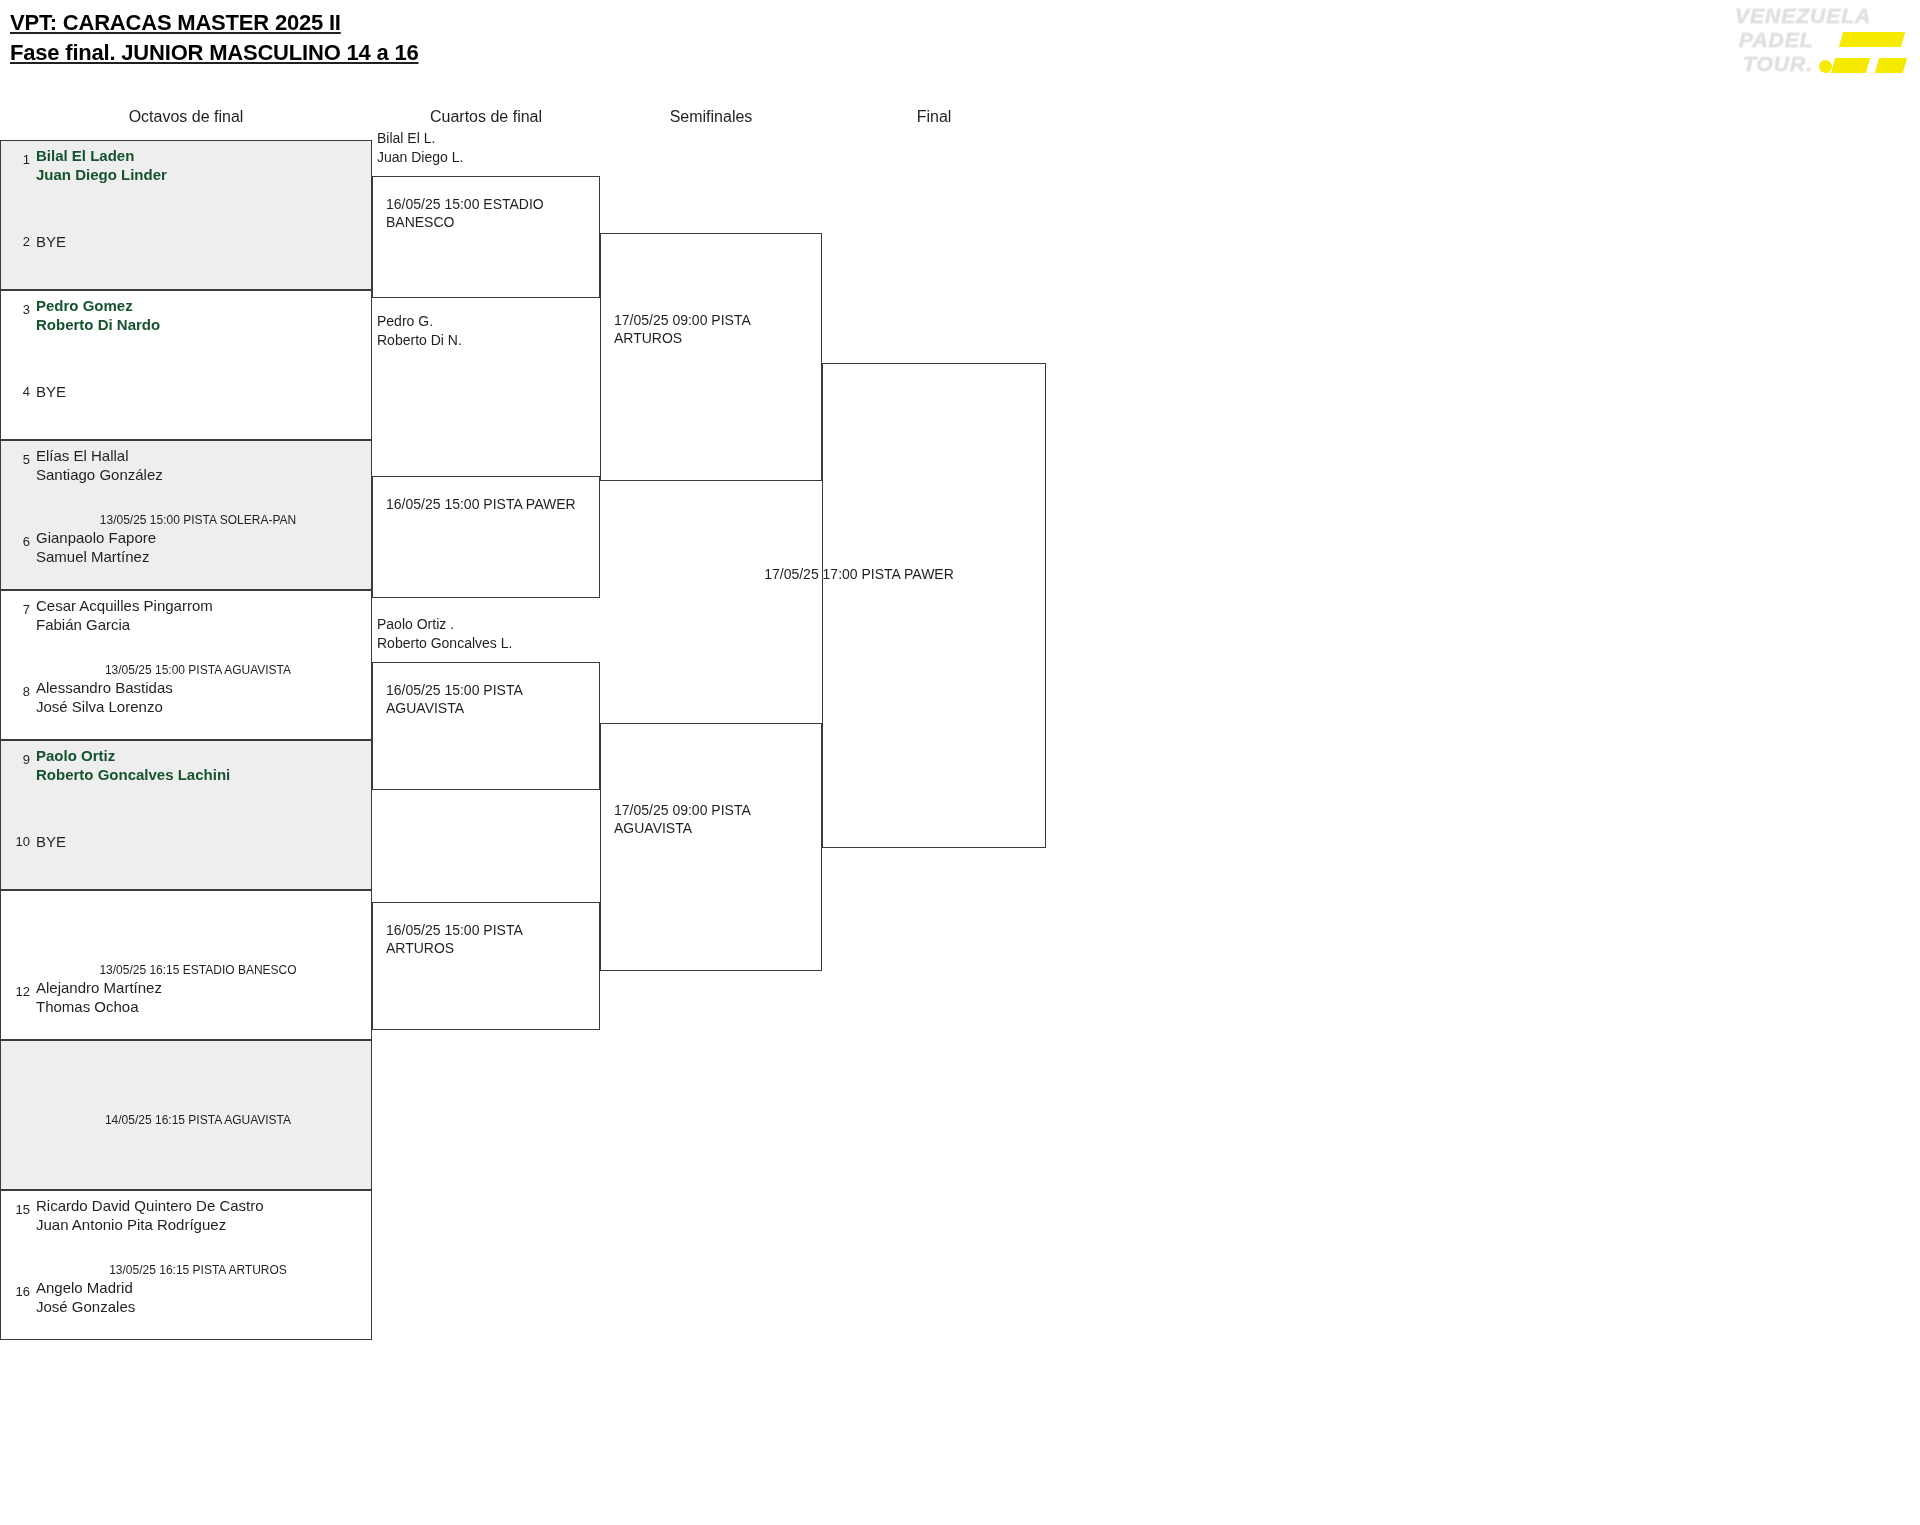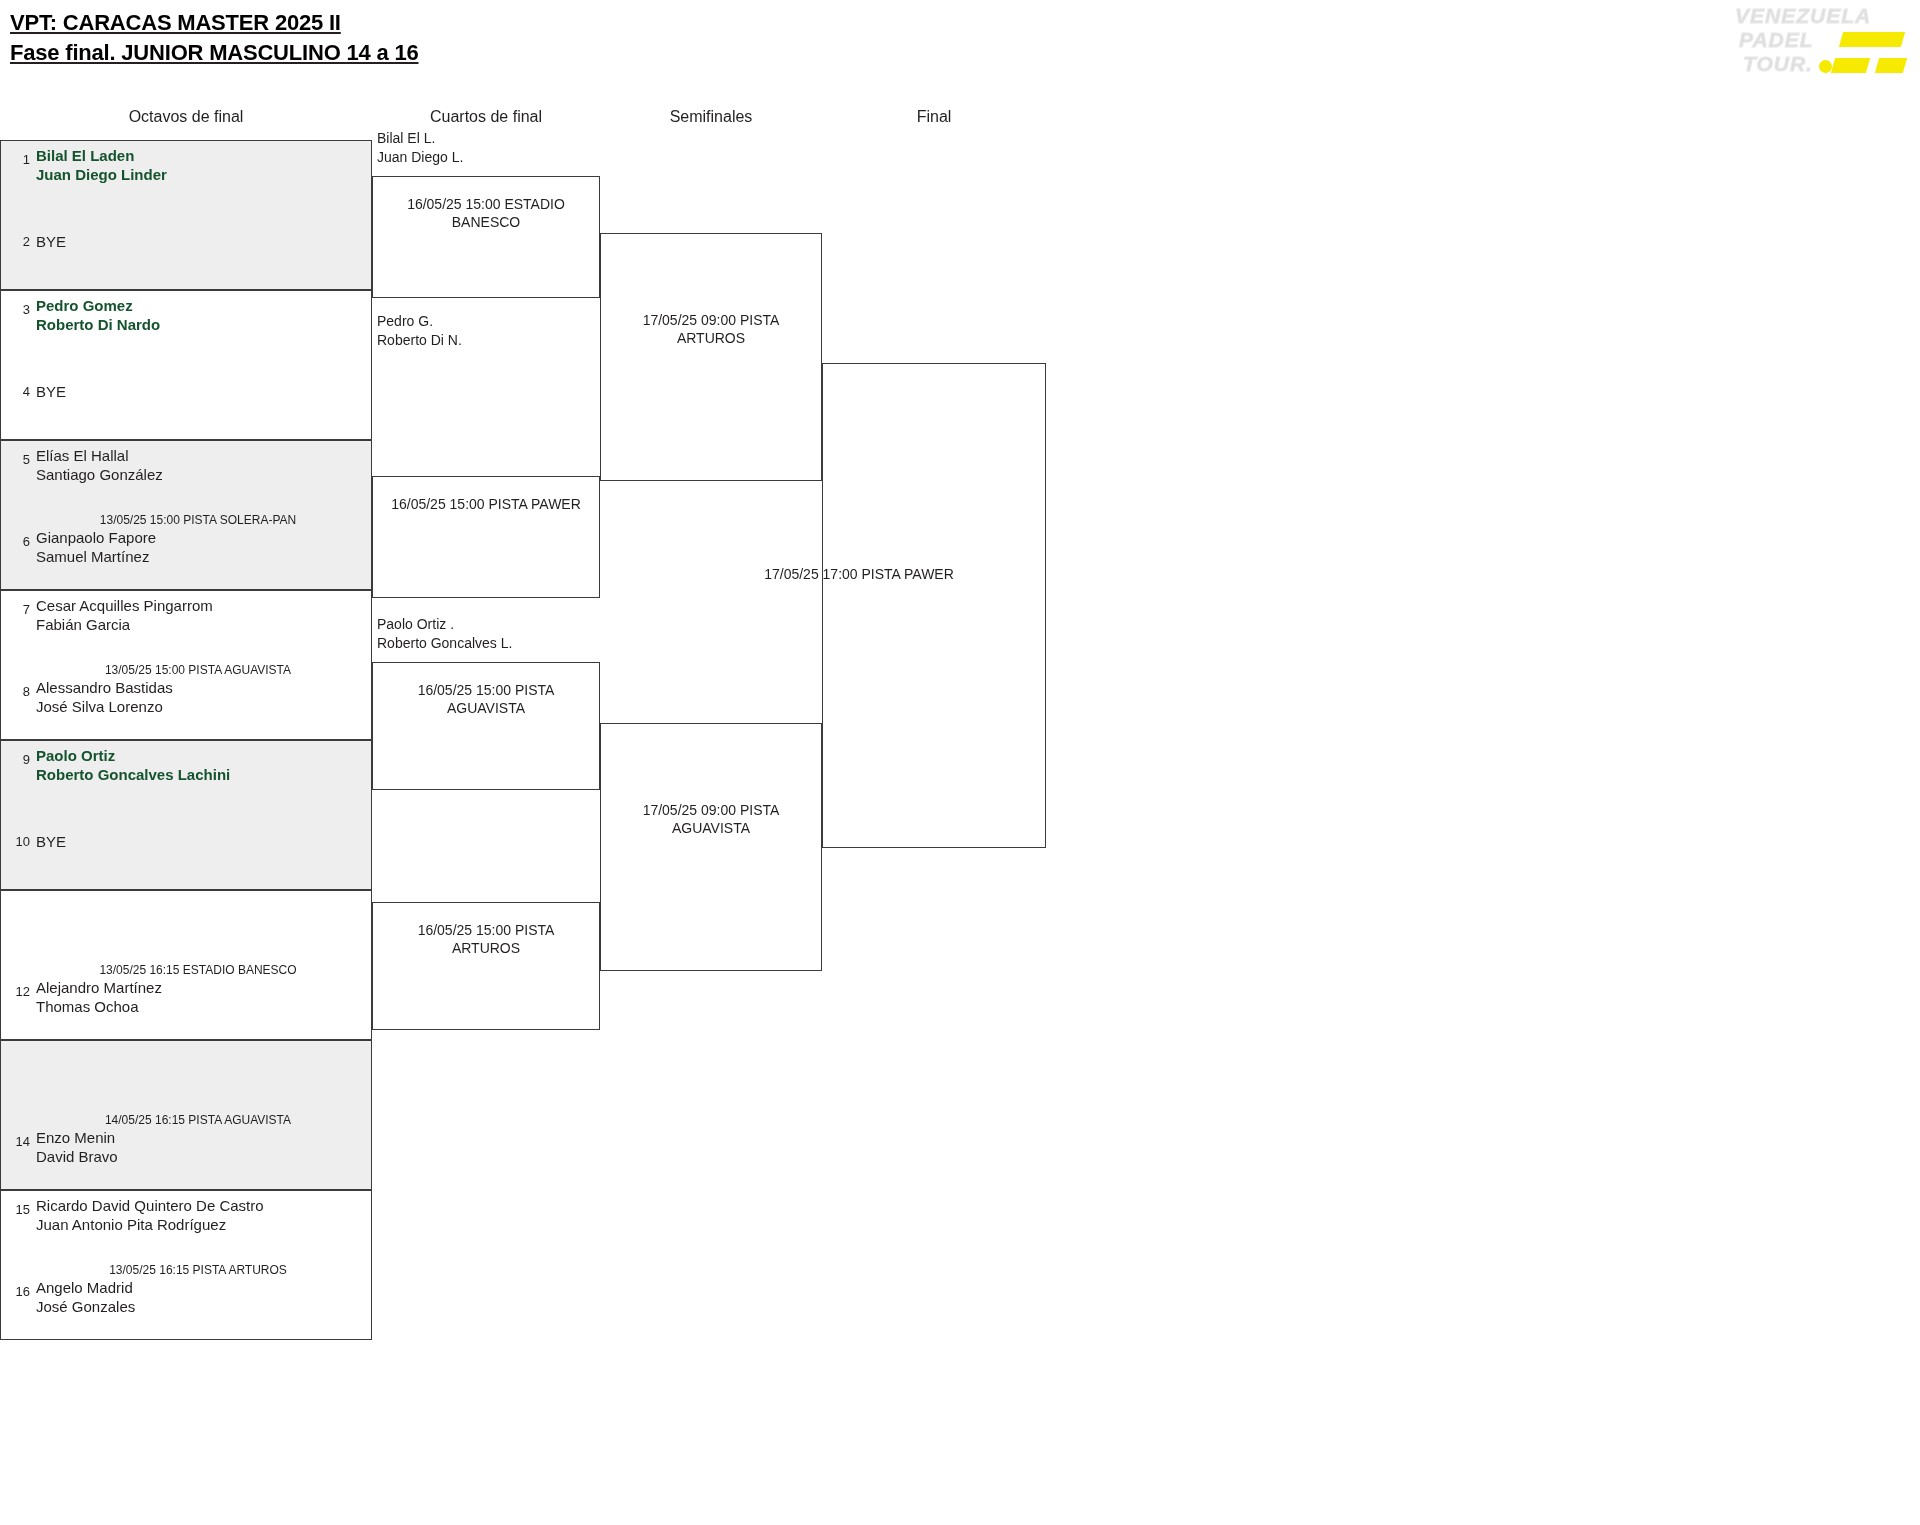--- a/index.html
+++ b/index.html
@@ -151,21 +151,21 @@
 
   
   .mbox {
     position: absolute;
     box-sizing: border-box;
     border: 1px solid #3b3b3b;
     background: transparent;
   }
   .mbox-meta {
     position: absolute;
-    text-align: center;
+    text-align: left;
     font-size: 14px;
     line-height: 1.3;
     color: #231f20;
   }
   .adv-names {
     position: absolute;
     font-size: 14px;
     line-height: 1.35;
     color: #231f20;
     white-space: nowrap;
@@ -273,27 +273,20 @@
     <div class="r16-block plain" style="top: 890px; height: 150px;"></div>
     <div class="slot" style="top: 976px; height: 58px;">
       <div class="seed-no">12</div>
       <div class="players">
         <span class="pname">Alejandro Martínez</span>
         <span class="pname">Thomas Ochoa</span>
       </div>
     </div>
     <div class="r16-meta" style="top: 963px;">13/05/25 16:15 ESTADIO BANESCO</div>
     <div class="r16-block shaded" style="top: 1040px; height: 150px;"></div>
-    <div class="slot" style="top: 1126px; height: 58px;">
-      <div class="seed-no">14</div>
-      <div class="players">
-        <span class="pname">Enzo Menin</span>
-        <span class="pname">David Bravo</span>
-      </div>
-    </div>
     <div class="r16-meta" style="top: 1113px;">14/05/25 16:15 PISTA AGUAVISTA</div>
     <div class="r16-block plain" style="top: 1190px; height: 150px;"></div>
     <div class="slot" style="top: 1194px; height: 58px;">
       <div class="seed-no">15</div>
       <div class="players">
         <span class="pname">Ricardo David Quintero De Castro</span>
         <span class="pname">Juan Antonio Pita Rodríguez</span>
       </div>
     </div>
     <div class="slot" style="top: 1276px; height: 58px;">

